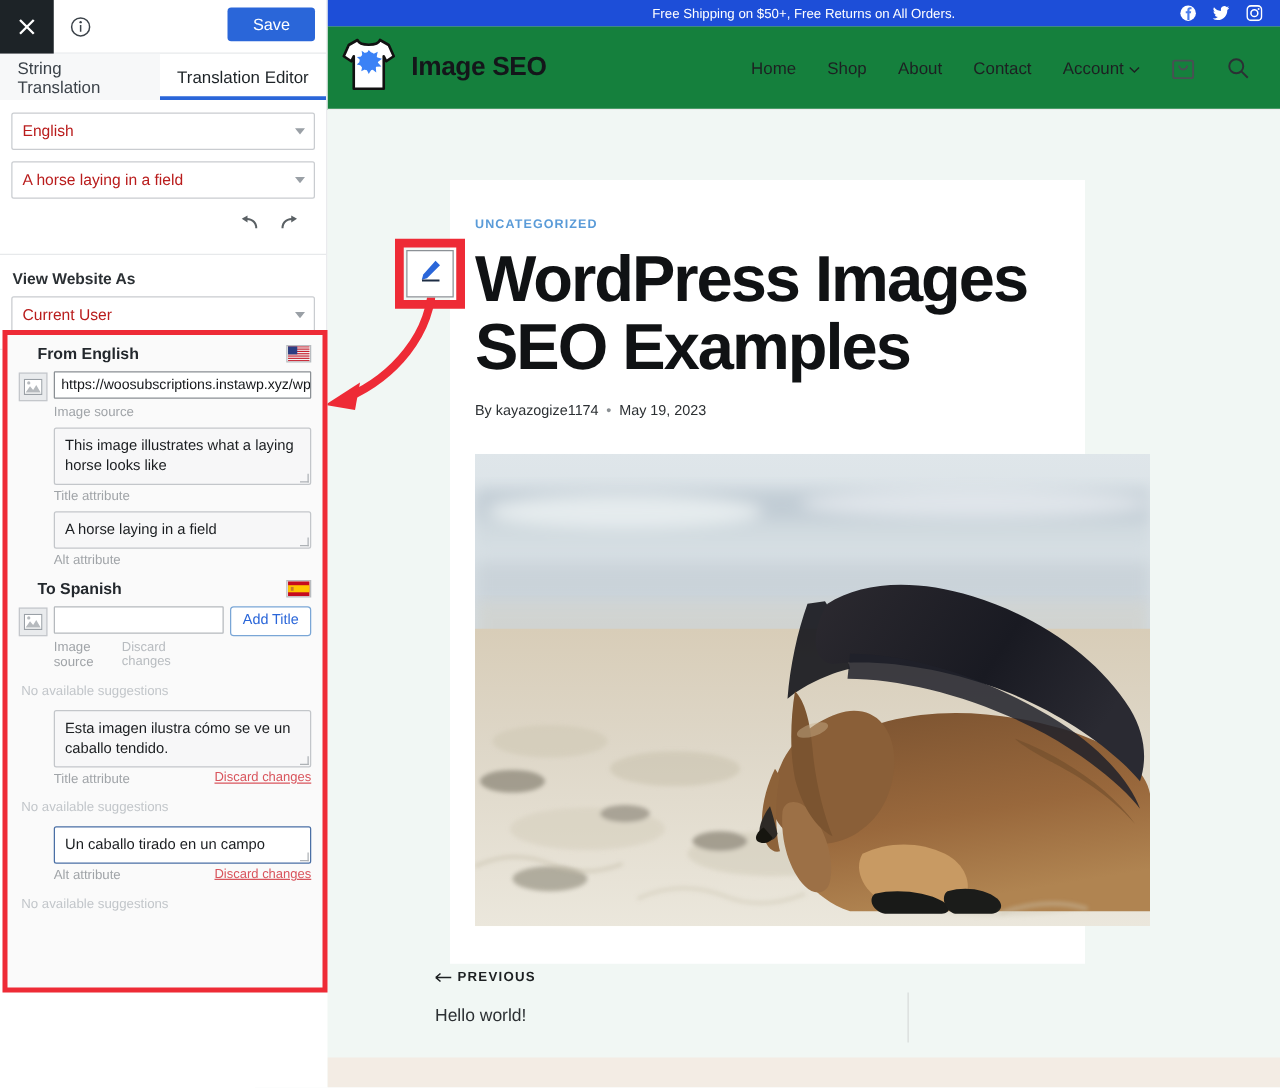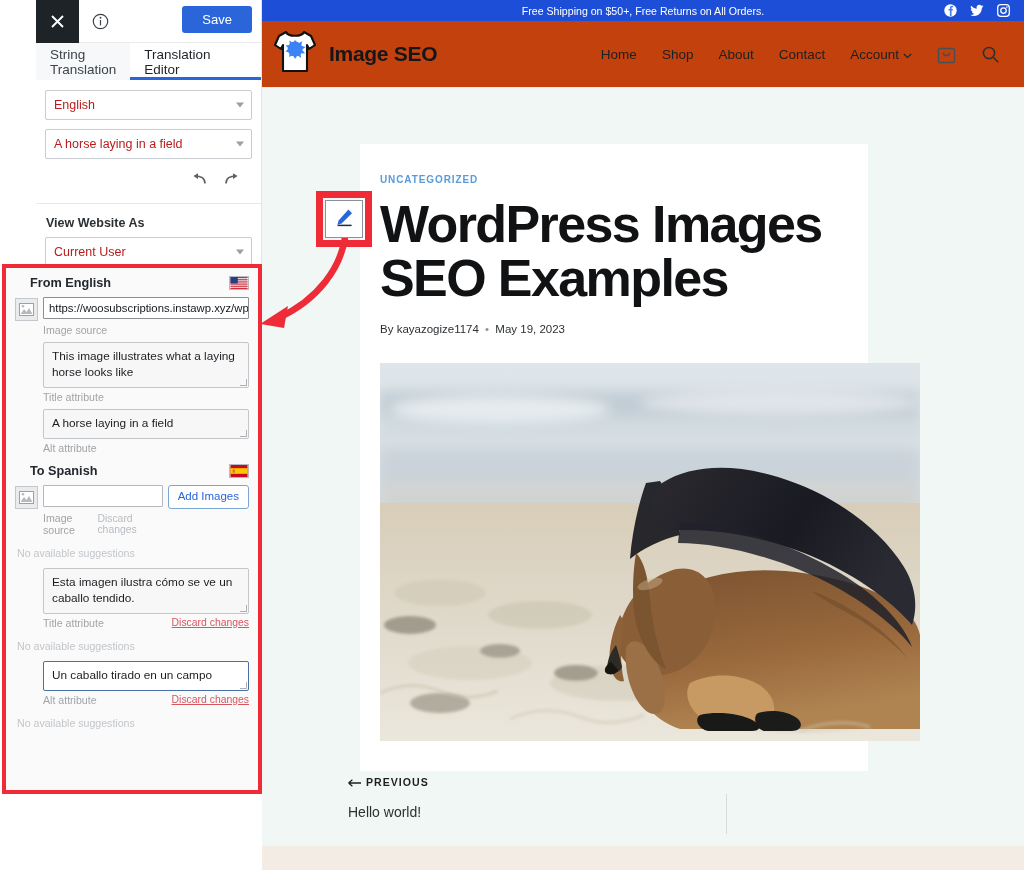--- a/index.html
+++ b/index.html
@@ -12,21 +12,20 @@
   }
   #app { position: relative; width: 1024px; height: 870px; display: flex; }
 
   
   .sidebar {
     width: 262px; height: 668px;
     background: #ffffff;
     position: relative;
     flex: 0 0 262px;
     border-right: 1px solid #e2e4e7;
-    padding-left: 36px;
   }
   .sb-topbar {
     height: 43px; display: flex; align-items: center;
     background: #ffffff;
     border-bottom: 1px solid #e8eaec;
     position: relative;
   }
   .close-btn {
     width: 43px; height: 43px; background: #1d2327;
     display: flex; align-items: center; justify-content: center;
@@ -125,21 +124,21 @@
 
   
   .preview { flex: 1; height: 870px; position: relative; background: #f1f7f4; overflow: hidden; }
   .promo {
     height: 21px; background: #1d4ed8; color: #fff; font-size: 10.6px;
     display: flex; align-items: center; justify-content: center; position: relative;
   }
   .socials { position: absolute; right: 14px; top: 0; height: 21px; display: flex; align-items: center; gap: 13px; }
   .soc-ic { cursor: pointer; display:flex; }
   .site-header {
-    height: 67px; background: #c2410c; display: flex; align-items: center;
+    height: 67px; background: #15803d; display: flex; align-items: center;
     padding: 0 24px 0 8px; border-bottom: 1px solid #ececec; gap: 40px;
   }
   .logo-wrap { display: flex; align-items: center; gap: 9px; cursor: pointer; }
   .brand { font-size: 21px; font-weight: bold; color: #14161a; letter-spacing: -0.3px; }
   .nav { margin-left: auto; display: flex; align-items: center; gap: 25px; }
   .nav-item { font-size: 13.5px; color: #1d2022; cursor: pointer; display: flex; align-items: center; gap: 4px; }
   .nav-ic { cursor: pointer; display:flex; align-items:center; }
 
   .card {
     position: absolute; left: 98px; top: 144px; width: 508px; background: #fff;
@@ -299,21 +298,21 @@
 
       <div class="field-row">
         <span class="img-ic">
           <svg width="15" height="13" viewBox="0 0 15 13">
               <rect x="0.5" y="0.5" width="14" height="12" fill="#fff" stroke="#9aa0a6"></rect>
               <path d="M1.5 11 L5 6 L7.5 9 L10 5 L13.5 11 Z" fill="#b6babe"></path>
               <circle cx="4" cy="3.3" r="1.3" fill="#b6babe"></circle>
             </svg>
         </span>
         <div class="txt-input empty" title=""></div>
-        <button class="addmedia">Add Images</button>
+        <button class="addmedia">Add Title</button>
       </div>
       <div class="sub-row">
         <span class="sub-lbl">Image source</span>
         <span class="discard dis" style="margin-right:86px">Discard changes</span>
       </div>
       <div class="nosug">No available suggestions</div>
 
       <div style="padding-left:28px">
         <div class="textarea">Esta imagen ilustra cómo se ve un caballo tendido.<span class="grip"></span></div>
       </div>

